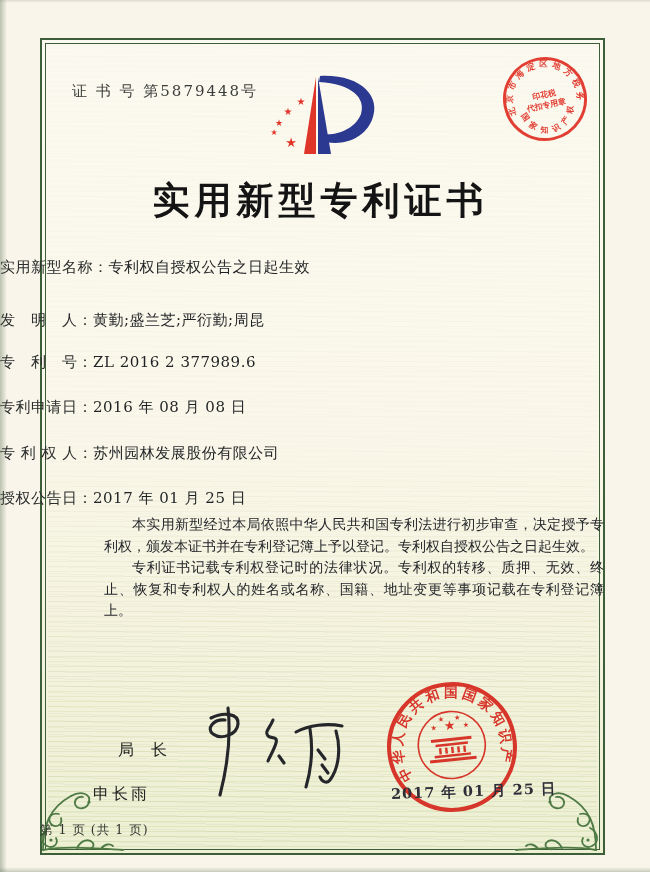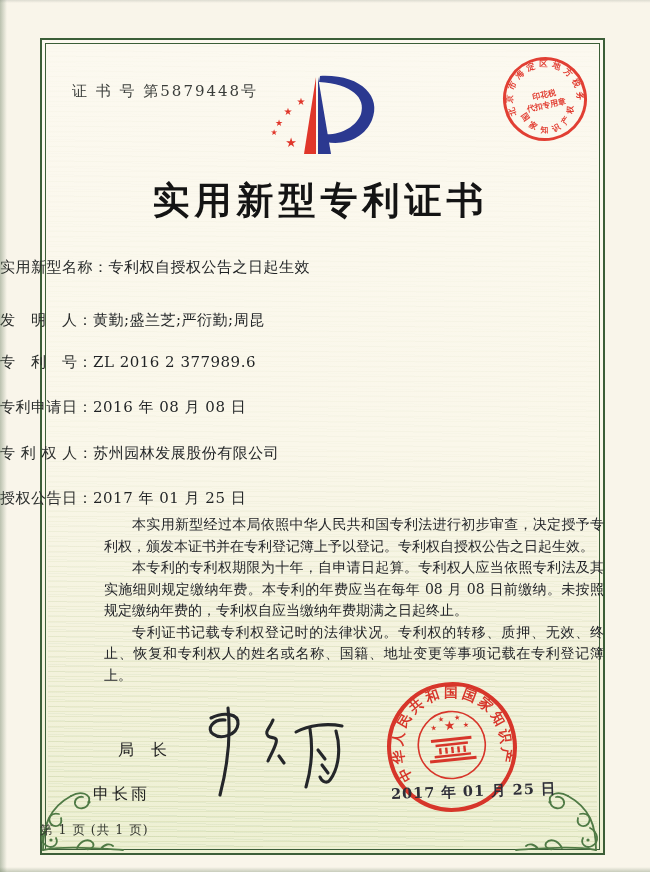--- a/index.html
+++ b/index.html
@@ -131,21 +131,20 @@
     <div class="field f4">
       <span class="lab">专 利 权 人：</span><span class="val">苏州园林发展股份有限公司</span>
     </div>
     <div class="field f5">
       <span class="lab">授权公告日：</span><span class="val">2017 年 01 月 25 日</span>
     </div>
   </div>
 
   <div class="body-text">
     <p>本实用新型经过本局依照中华人民共和国专利法进行初步审查，决定授予专利权，颁发本证书并在专利登记簿上予以登记。专利权自授权公告之日起生效。</p>
-    <p>本专利的专利权期限为十年，自申请日起算。专利权人应当依照专利法及其实施细则规定缴纳年费。本专利的年费应当在每年 08 月 08 日前缴纳。未按照规定缴纳年费的，专利权自应当缴纳年费期满之日起终止。</p>
     <p>专利证书记载专利权登记时的法律状况。专利权的转移、质押、无效、终止、恢复和专利权人的姓名或名称、国籍、地址变更等事项记载在专利登记簿上。</p>
   </div>
 
   <div class="sig-title">局 长</div>
   <div class="sig-name">申长雨</div>
   <div class="sig-svg">
     <svg width="170" height="110" viewBox="0 0 170 110" xmlns="http://www.w3.org/2000/svg">
       <g fill="none" stroke="#24262a" stroke-width="3.1" stroke-linecap="round">
         <path d="M28,20 C40,14 56,15 55,26 C54,37 38,42 30,36 C23,31 30,21 42,22"></path>
         <path d="M45,10 C48,38 44,70 37,97"></path>

